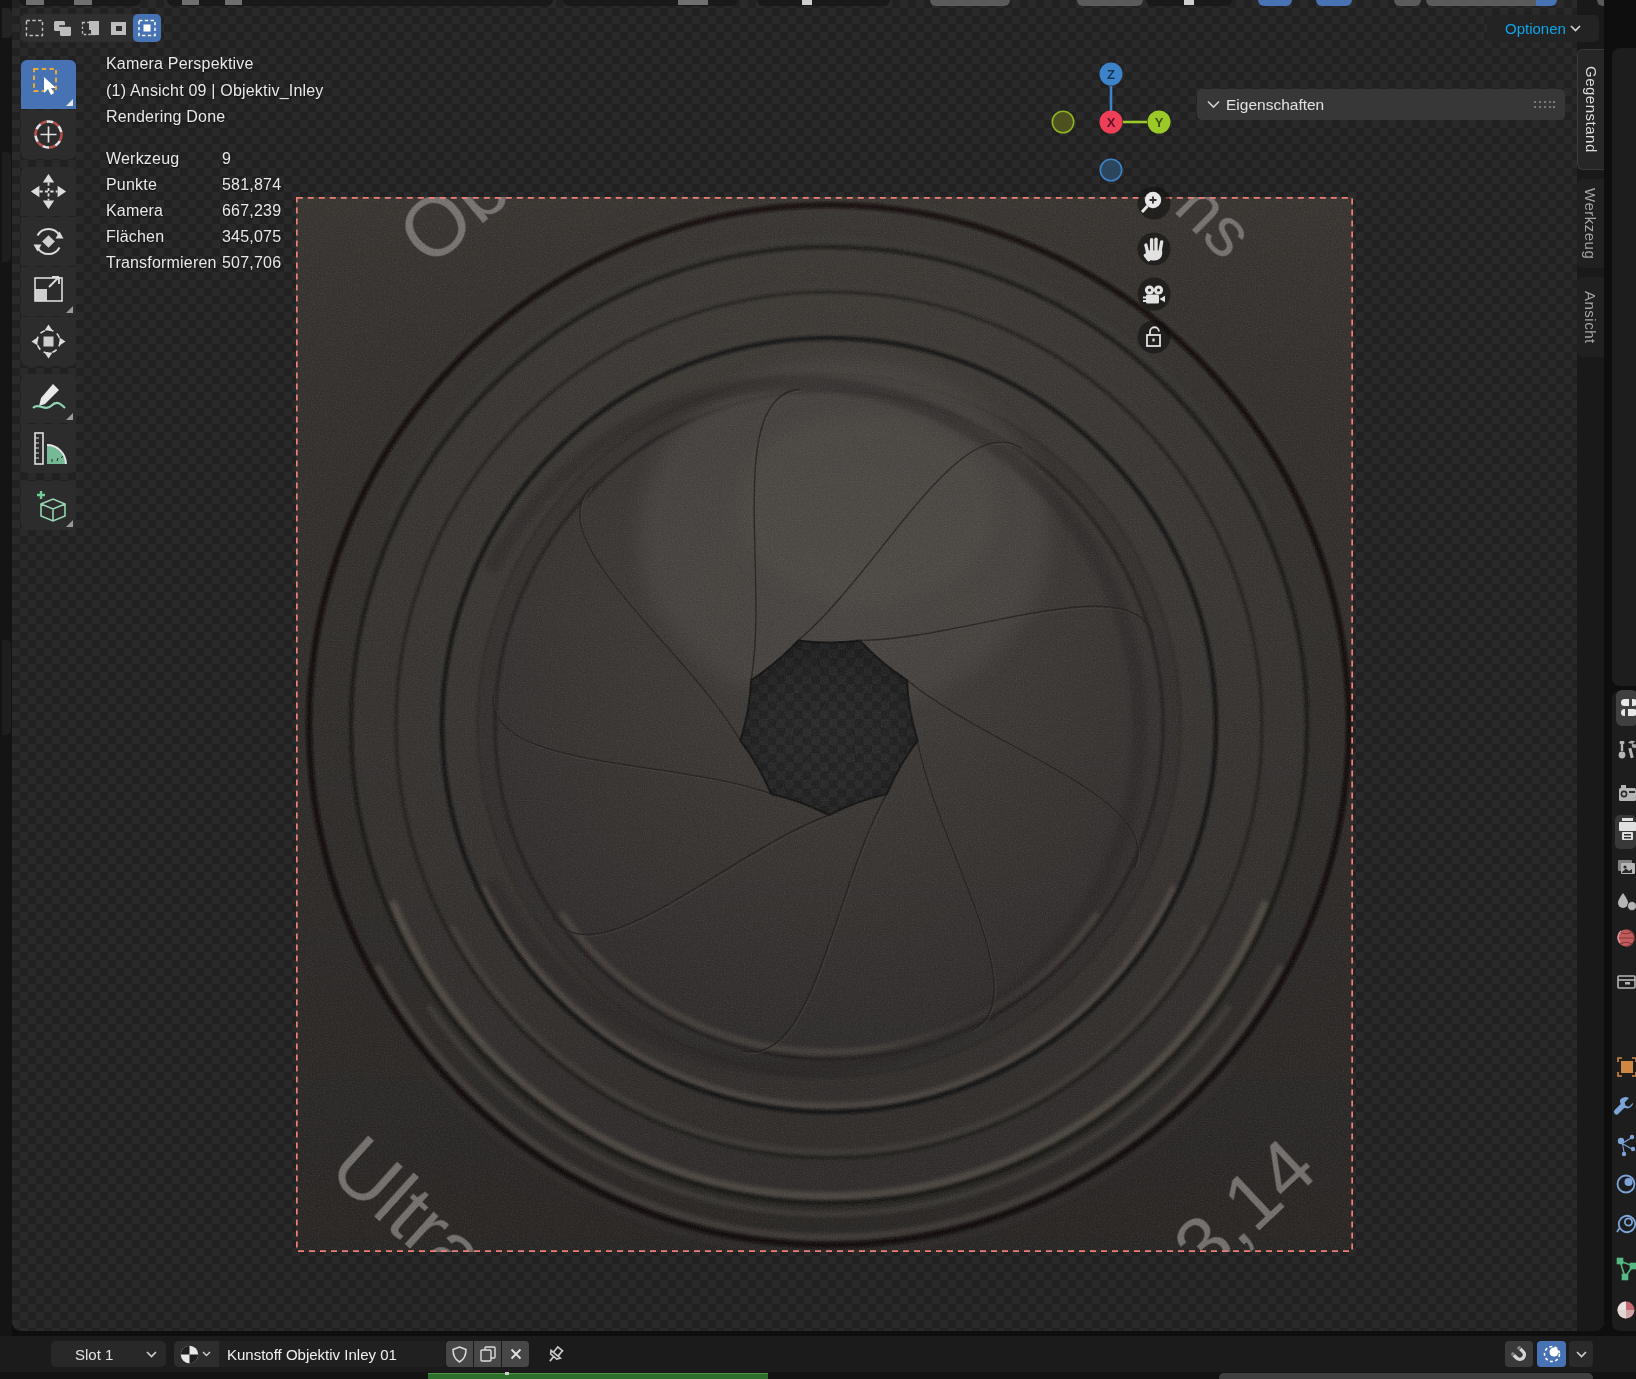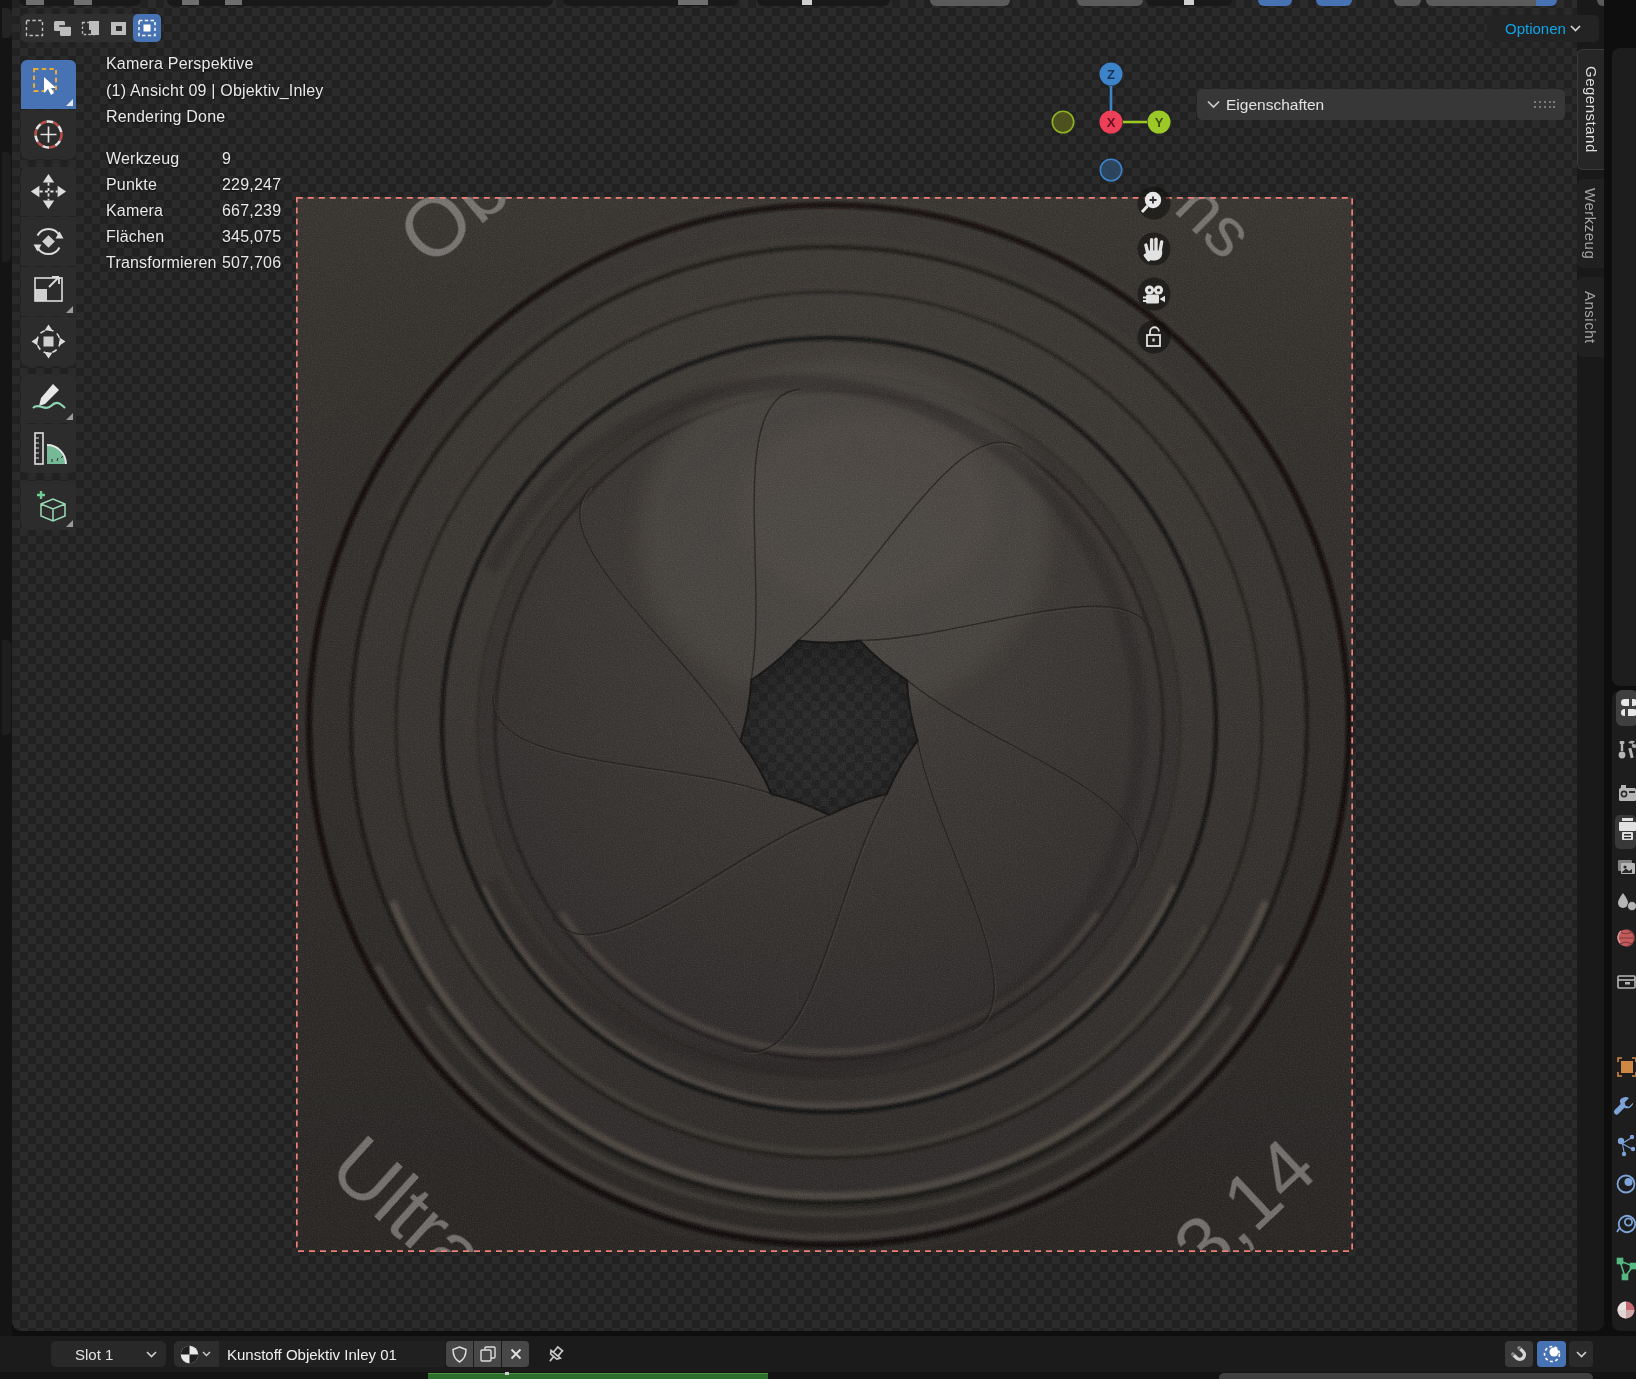--- a/index.html
+++ b/index.html
@@ -313,21 +313,21 @@
             <path d="M7 0 L7 7 L0 7 Z" fill="#9a9a9a"></path>
           </svg></div>
       </div>
 
     <div class="ov-text" style="left:94px;top:55px;">Kamera Perspektive</div>
     <div class="ov-text" style="left:94px;top:82px;">(1) Ansicht 09 | Objektiv_Inley</div>
     <div class="ov-text" style="left:94px;top:108px;">Rendering Done</div>
     <div class="ov-text" style="left:94px;top:150px;">Werkzeug</div>
       <div class="ov-text" style="left:210px;top:150px;">9</div>
     <div class="ov-text" style="left:94px;top:176px;">Punkte</div>
-      <div class="ov-text" style="left:210px;top:176px;">229,247</div>
+      <div class="ov-text" style="left:210px;top:176px;">581,874</div>
     <div class="ov-text" style="left:94px;top:202px;">Kamera</div>
       <div class="ov-text" style="left:210px;top:202px;">667,239</div>
     <div class="ov-text" style="left:94px;top:228px;">Flächen</div>
       <div class="ov-text" style="left:210px;top:228px;">345,075</div>
     <div class="ov-text" style="left:94px;top:254px;">Transformieren</div>
       <div class="ov-text" style="left:210px;top:254px;">507,706</div>
 
     <svg class="abs" style="left:1035px;top:58px;" width="130" height="130" viewBox="0 0 130 130">
 <line x1="64" y1="28" x2="64" y2="56" stroke="#3c83ca" stroke-width="2.6"></line>
 <line x1="76" y1="64" x2="100" y2="64" stroke="#9ac928" stroke-width="2.6"></line>

